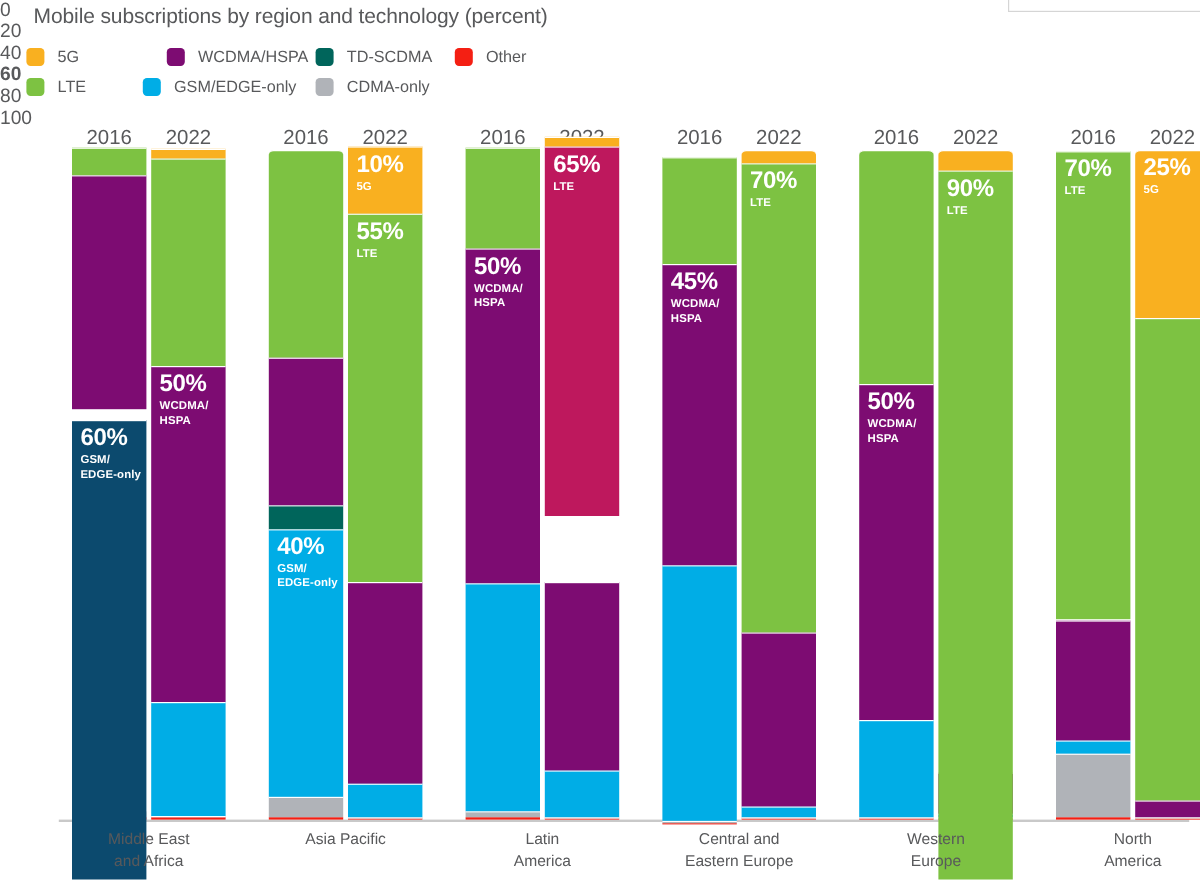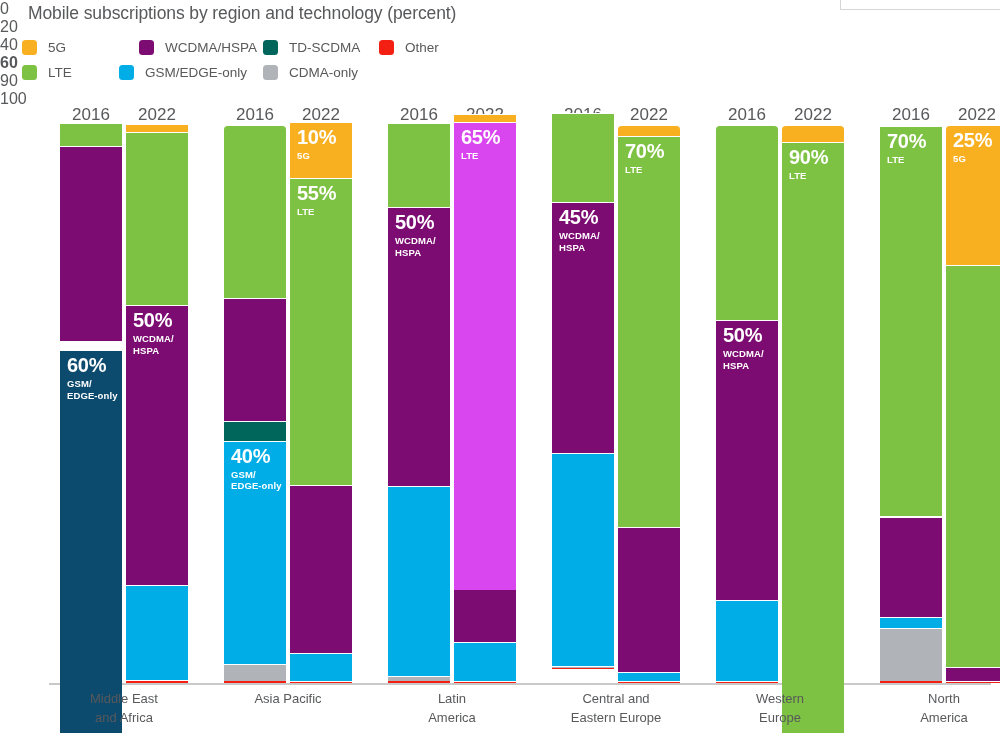--- a/index.html
+++ b/index.html
@@ -130,21 +130,21 @@
       <span class="legend-label">Other</span>
     </div>
   </div>
 
 <div id="plot">
   <div id="ytick-wrap">
       <div class="ytick" style="top: 683.5px;">0</div>
       <div class="ytick" style="top: 571.8px;">20</div>
       <div class="ytick" style="top: 460.1px;">40</div>
       <div class="ytick" style="top: 348.4px; font-weight: bold;">60</div>
-      <div class="ytick" style="top: 236.7px;">90</div>
+      <div class="ytick" style="top: 236.7px;">80</div>
       <div class="ytick" style="top: 125px;">100</div>
     </div>
   <div class="baseline"></div>
   <div id="bars">
       <div class="group">
         <div class="year-label" style="left: 91px;">2016</div>
         <div class="bar" style="left: 60px; top: 125px; width: 62px; height: 558.5px;">
           <div class="seg" style="top: 555.707px; height: 2.7925px; background: rgb(244, 31, 19);"></div>
           <div class="seg" style="top: 551.24px; height: 4.468px; background: rgb(176, 179, 184); border-top: 1.5px solid rgb(255, 255, 255);"></div>
           <div class="seg" style="top: 225px; height: 411px; background: #0c4a6e; border-top: 1.5px solid rgb(255, 255, 255);">
@@ -226,36 +226,36 @@
             </span>
           </div>
           <div class="seg" style="top: -1.6755px; height: 83.775px; background: rgb(125, 194, 66); border-top: 1.5px solid rgb(255, 255, 255);"></div>
         </div>
         <div class="year-label" style="left: 485px;">2022</div>
         <div class="bar" style="left: 454px; top: 125px; width: 62px; height: 558.5px;">
           <div class="seg" style="top: 556.824px; height: 1.6755px; background: rgb(244, 31, 19);"></div>
           <div class="seg" style="top: 555.707px; height: 1.117px; background: rgb(176, 179, 184); border-top: 1.5px solid rgb(255, 255, 255);"></div>
           <div class="seg" style="top: 516.612px; height: 39.095px; background: rgb(0, 173, 230); border-top: 1.5px solid rgb(255, 255, 255);"></div>
           <div class="seg" style="top: 360.232px; height: 156.38px; background: rgb(125, 12, 114); border-top: 1.5px solid rgb(255, 255, 255);"></div>
-          <div class="seg" style="top: -2.7925px; height: 468px; background: #d946ef; border-top: 1.5px solid rgb(255, 255, 255);">
+          <div class="seg" style="top: -2.7925px; height: 308px; background: #be185d; border-top: 1.5px solid rgb(255, 255, 255);">
             <span class="dl">
               <span class="pct">65%</span>
               <span class="tech">LTE</span>
             </span>
           </div>
           <div class="seg" style="top: -11.17px; height: 8.3775px; background: rgb(249, 176, 32); border-top: 1.5px solid rgb(255, 255, 255);"></div>
         </div>
         <div class="region-label" style="left: 452px;">
           <div>Latin</div>
           <div>America</div>
         </div>
       </div>
       <div class="group">
         <div class="year-label" style="left: 583px;">2016</div>
-        <div class="bar" style="left: 552px; top: 111px; width: 62px; height: 558.5px;">
+        <div class="bar" style="left: 552px; top: 129px; width: 62px; height: 558.5px;">
           <div class="seg" style="top: 556.824px; height: 1.6755px; background: rgb(244, 31, 19);"></div>
           <div class="seg" style="top: 554.591px; height: 2.234px; background: rgb(176, 179, 184); border-top: 1.5px solid rgb(255, 255, 255);"></div>
           <div class="seg" style="top: 342.361px; height: 212.23px; background: rgb(0, 173, 230); border-top: 1.5px solid rgb(255, 255, 255);"></div>
           <div class="seg" style="top: 91.0355px; height: 251.325px; background: rgb(125, 12, 114); border-top: 1.5px solid rgb(255, 255, 255);">
             <span class="dl">
               <span class="pct">45%</span>
               <span class="tech">WCDMA/<br>HSPA</span>
             </span>
           </div>
           <div class="seg" style="top: 1.6755px; height: 89.36px; background: rgb(125, 194, 66); border-top: 1.5px solid rgb(255, 255, 255);"></div>

